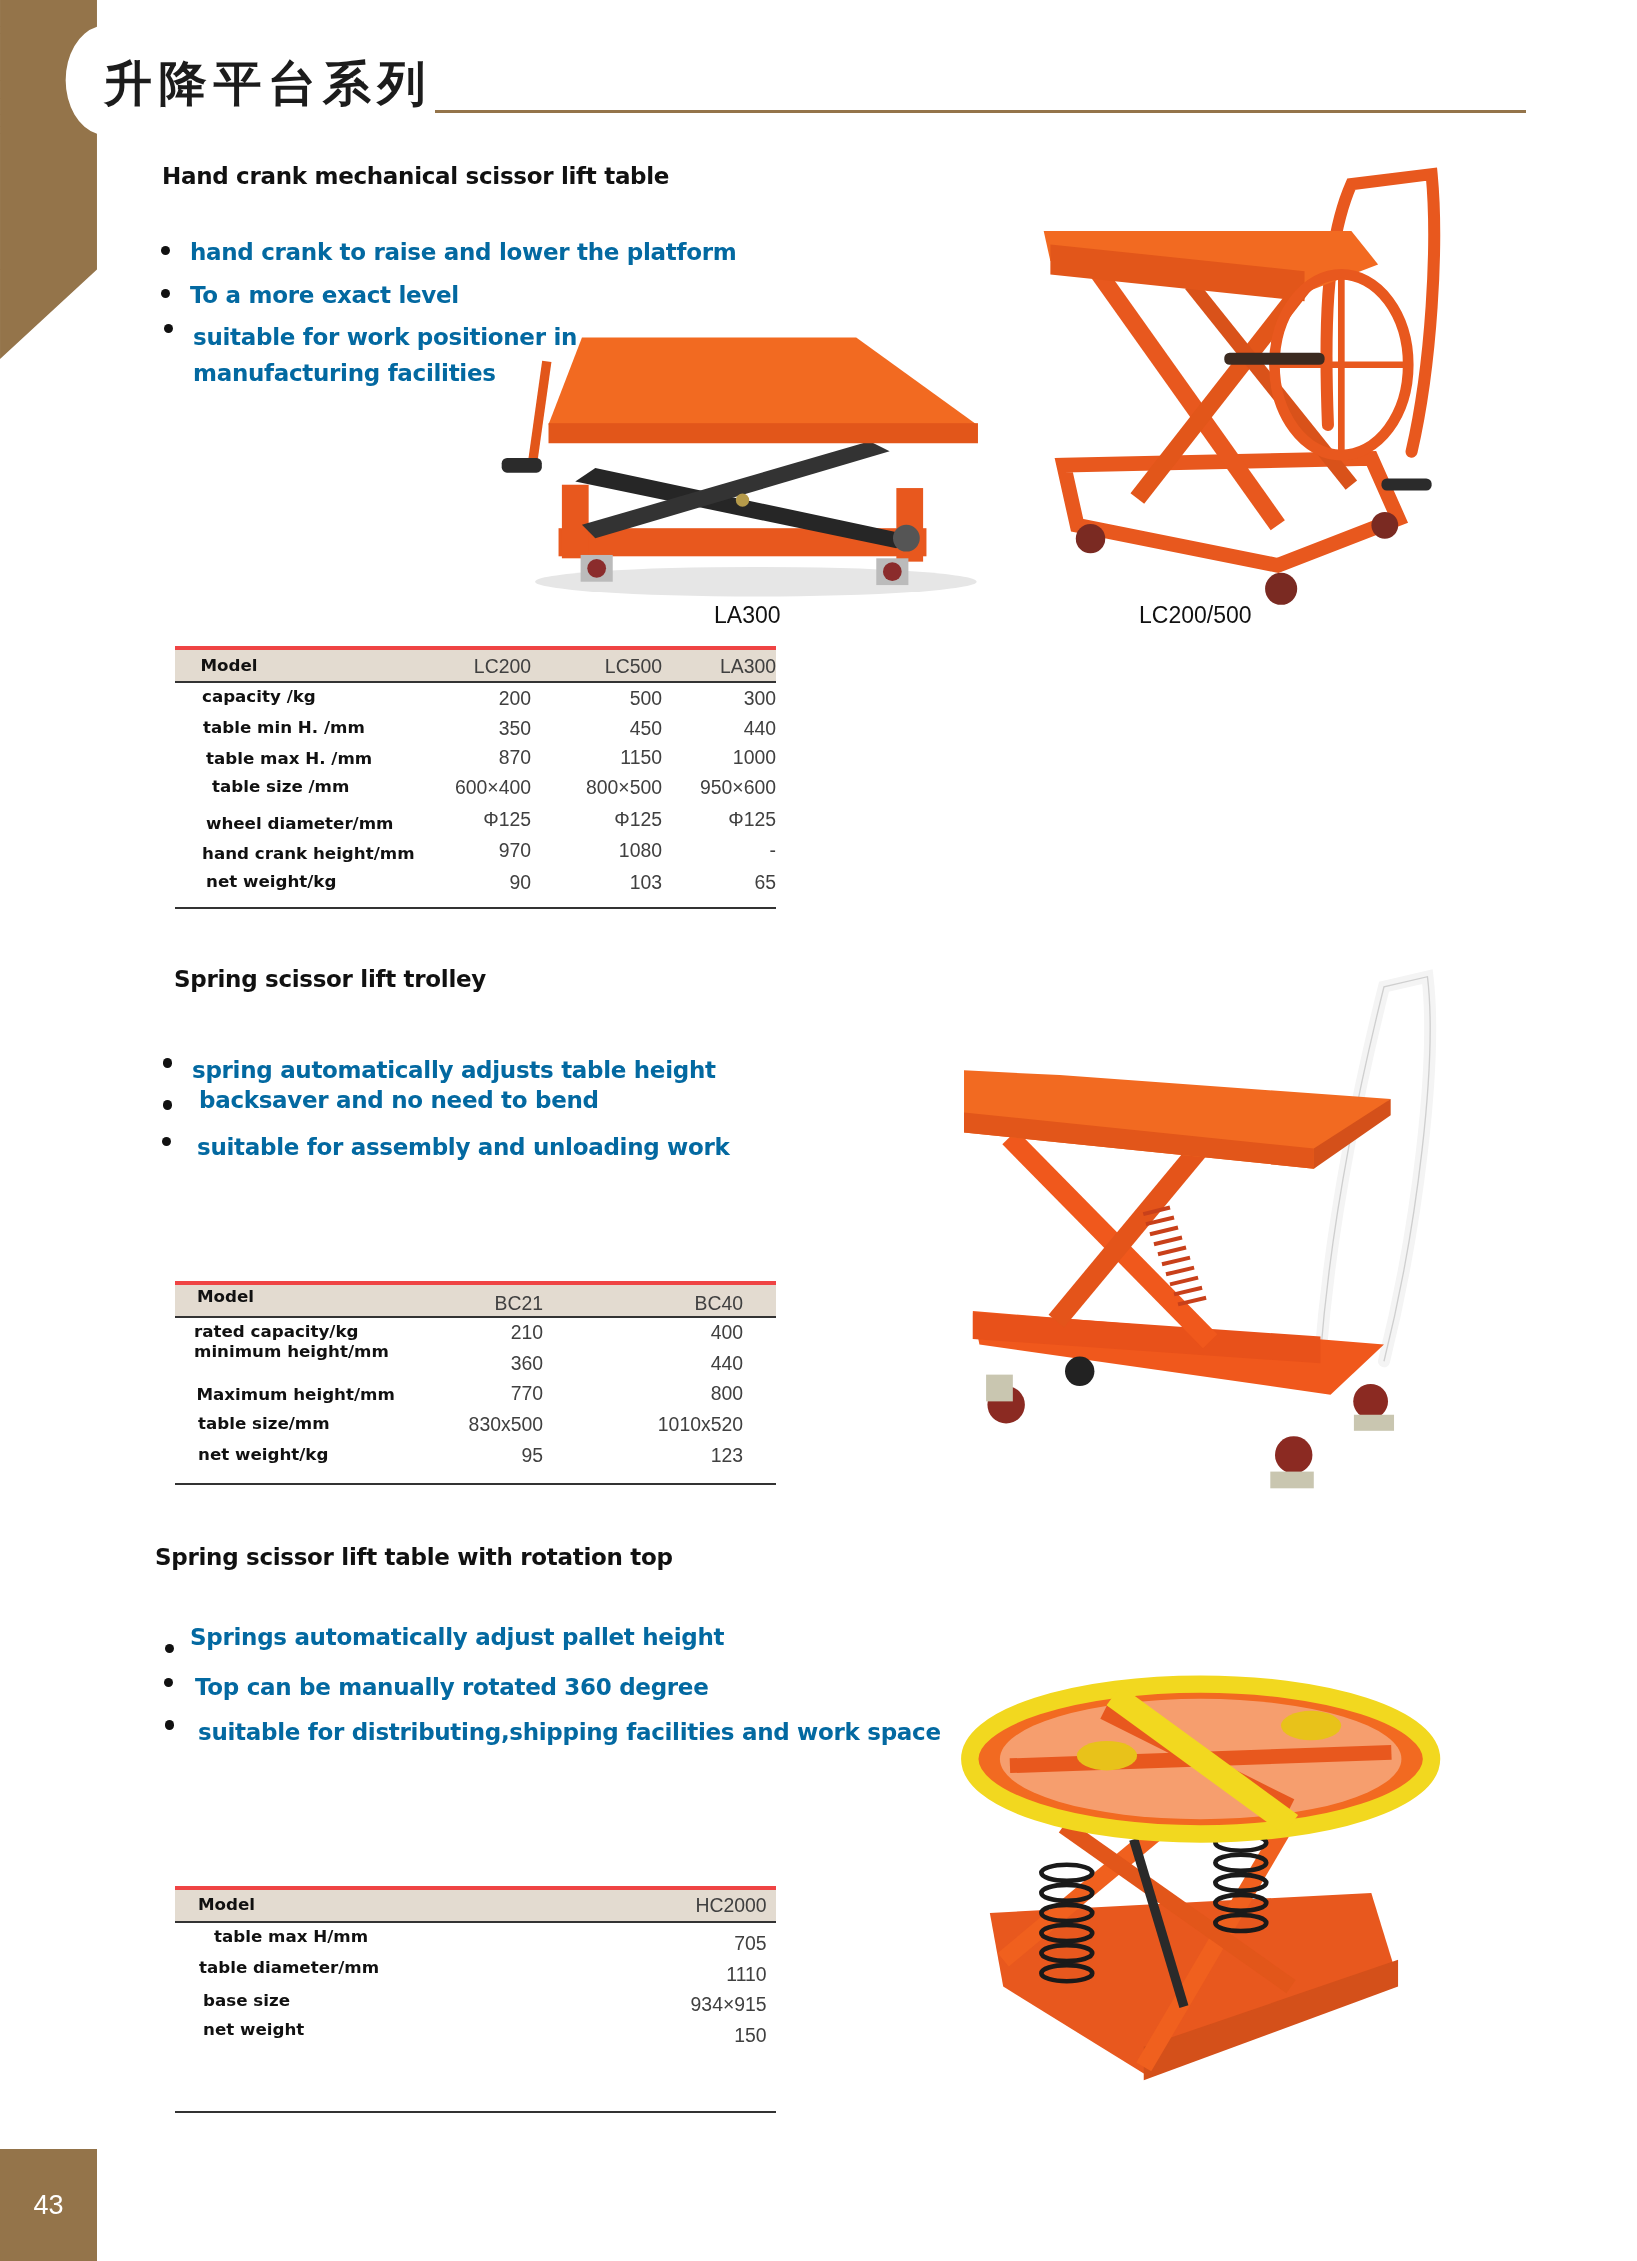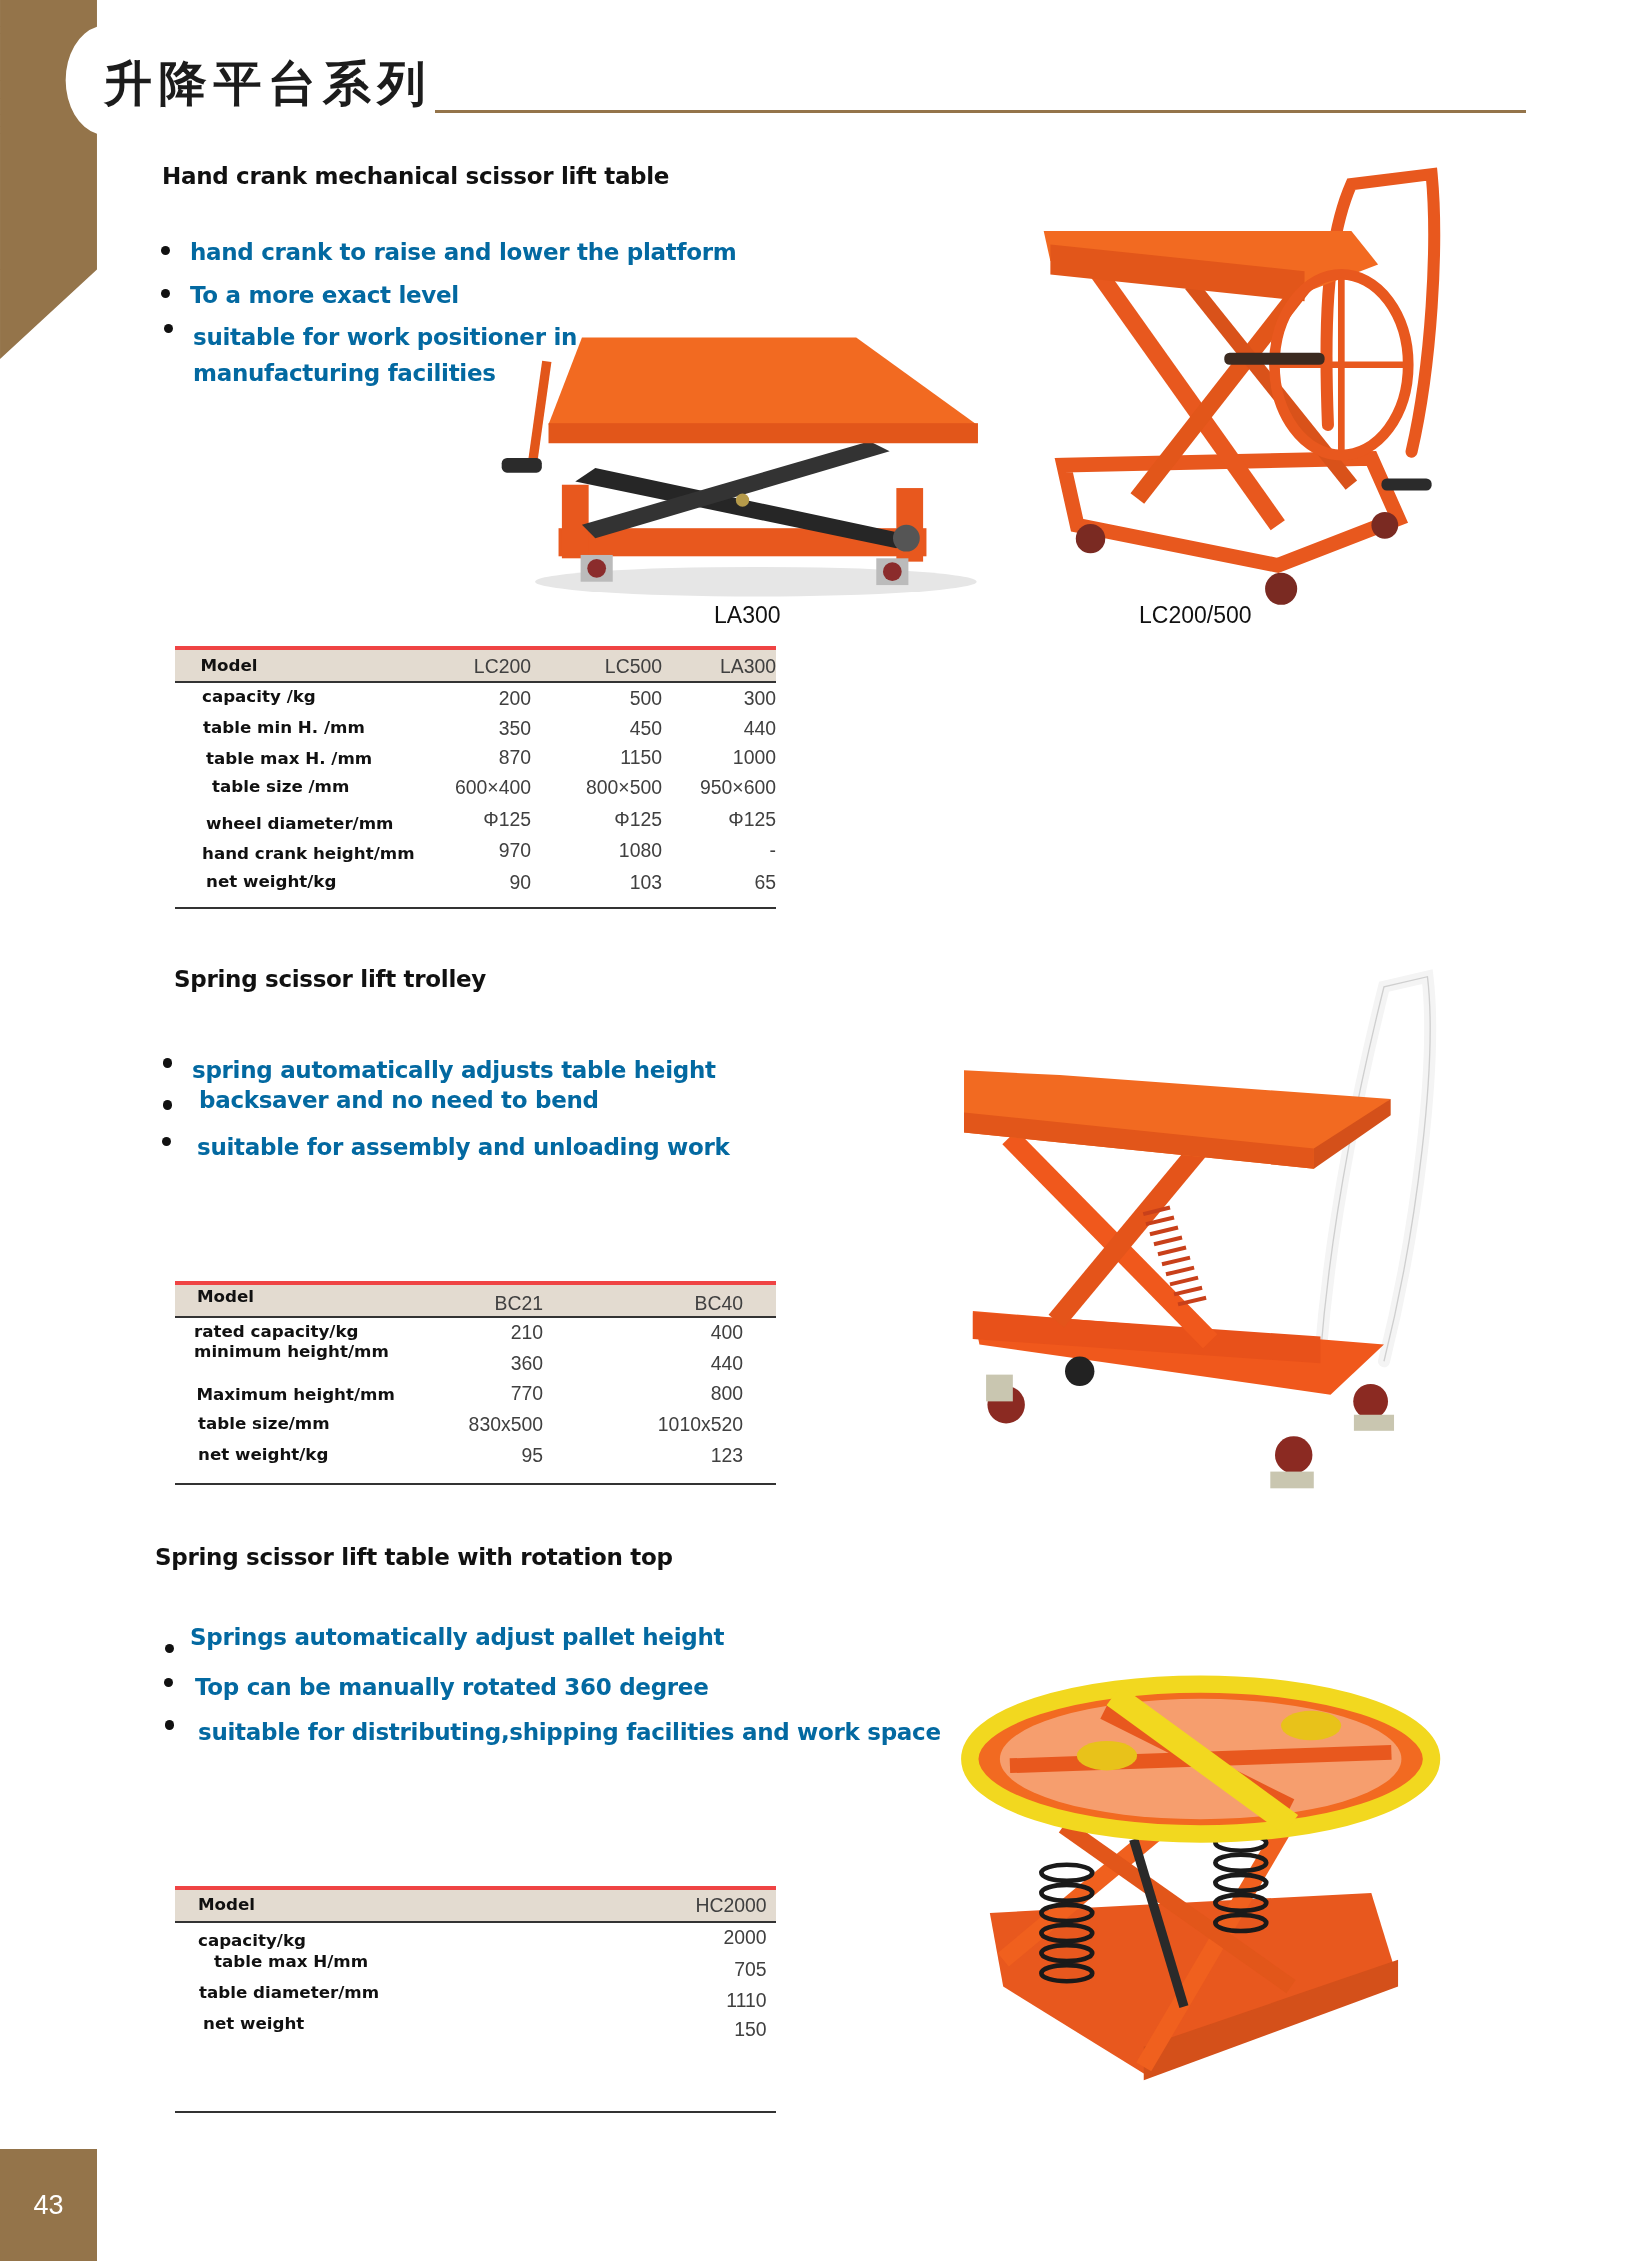--- a/index.html
+++ b/index.html
@@ -266,33 +266,33 @@
   <line x1="255" y1="35" x2="520" y2="228" stroke="#F2D81F" stroke-width="36"></line>
   <ellipse cx="245" cy="125" rx="45" ry="22" fill="#E8C21A"></ellipse>
   <ellipse cx="550" cy="80" rx="45" ry="22" fill="#E8C21A"></ellipse>
 </svg>
 
 <div class="spec" style="left:175px; top:1886px; width:601px; height:221px;">
   <div class="head">
     <span class="cell lab" style="left:23px; top:4px;">Model</span>
     <span class="cell num" style="right:9.4px; top:4px;">HC2000</span>
   </div>
-  <div class="row" style="height:25.4px;">
-    <span class="cell lab" style="left:23px; top:6.7px;">capacity/kg</span>
-    <span class="cell num" style="right:9.4px; top:2.7px;">2000</span>
-  </div>
   <div class="row" style="height:31px;">
     <span class="cell lab" style="left:39px; top:2.7px;">table max H/mm</span>
     <span class="cell num" style="right:9.4px; top:9.4px;">705</span>
   </div>
   <div class="row" style="height:31px;">
     <span class="cell lab" style="left:24px; top:2.7px;">table diameter/mm</span>
     <span class="cell num" style="right:9.4px; top:9.4px;">1110</span>
   </div>
   <div class="row" style="height:31px;">
+    <span class="cell lab" style="left:28px; top:5.4px;">base size</span>
+    <span class="cell num" style="right:9.4px; top:8px;">934×915</span>
+  </div>
+  <div class="row" style="height:31px;">
     <span class="cell lab" style="left:28px; top:2.7px;">net weight</span>
     <span class="cell num" style="right:9.4px; top:8px;">150</span>
   </div>
 </div>
 
 <div class="page-num-box">
   <span>43</span>
 </div>
 
 

